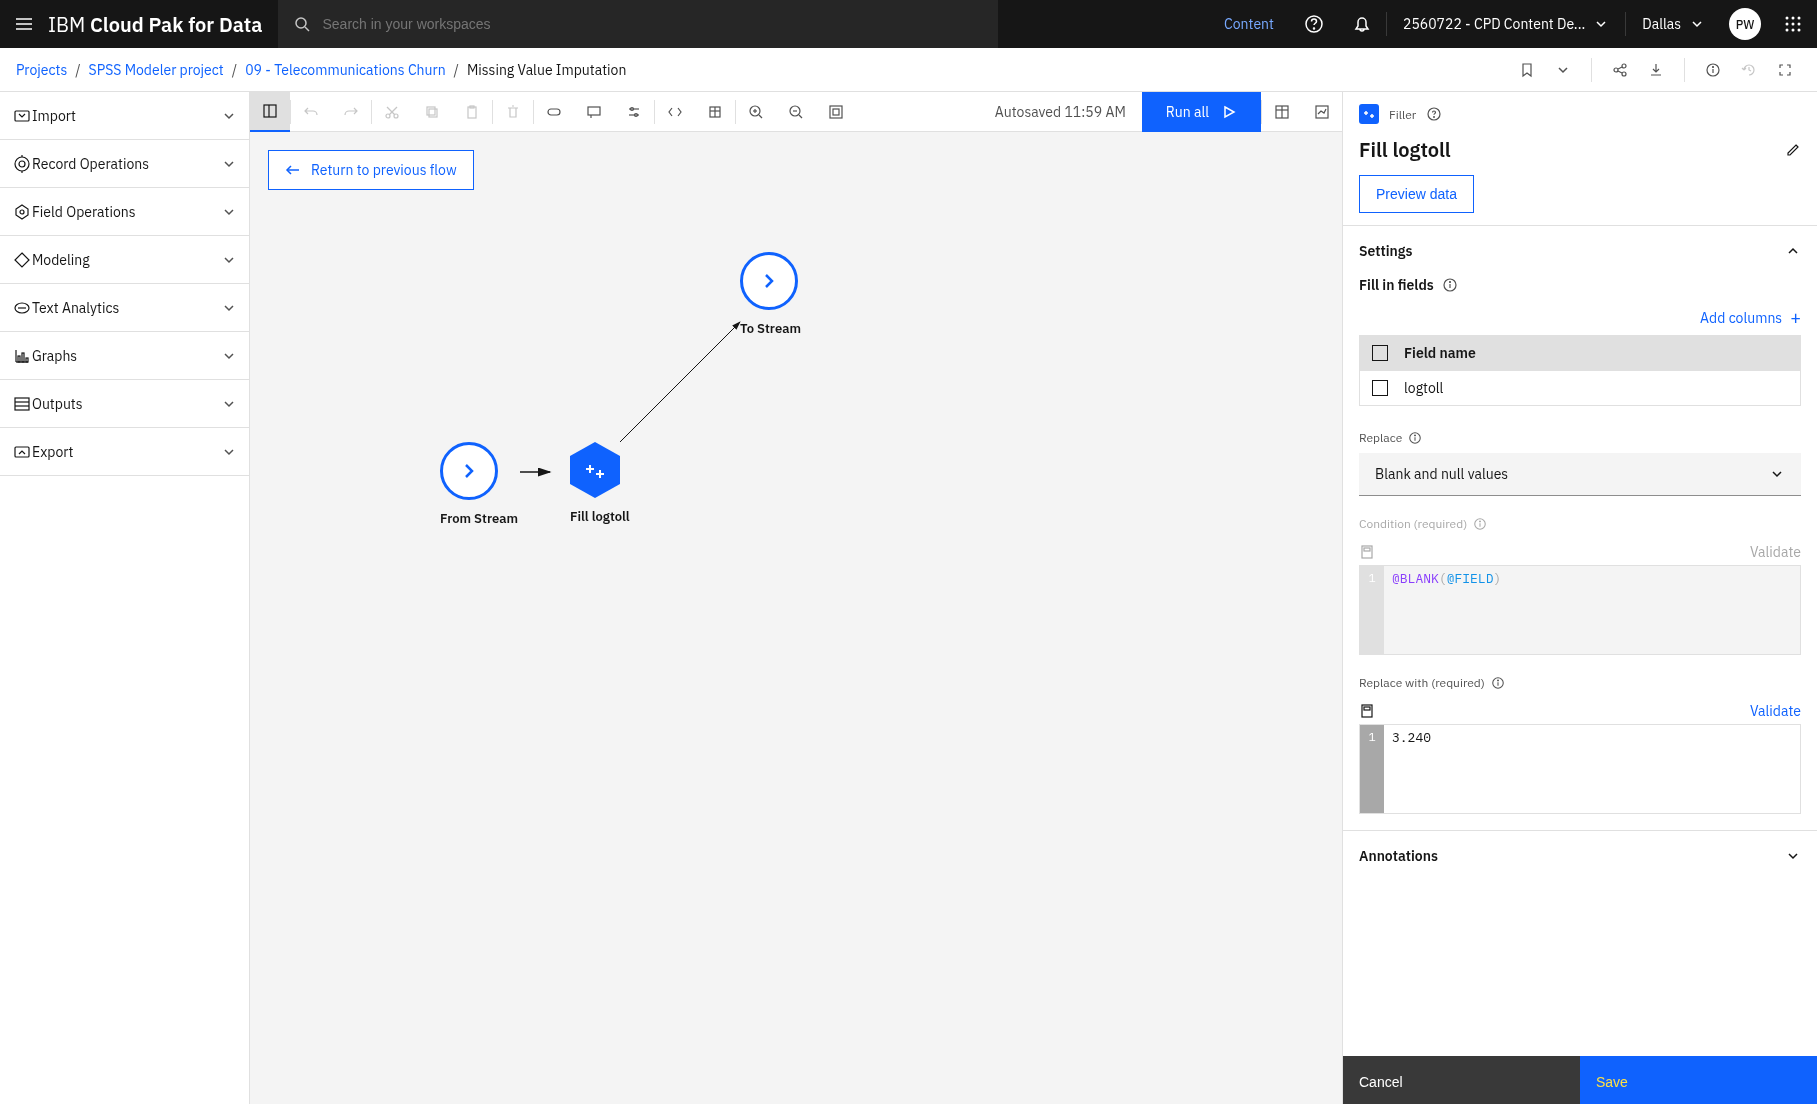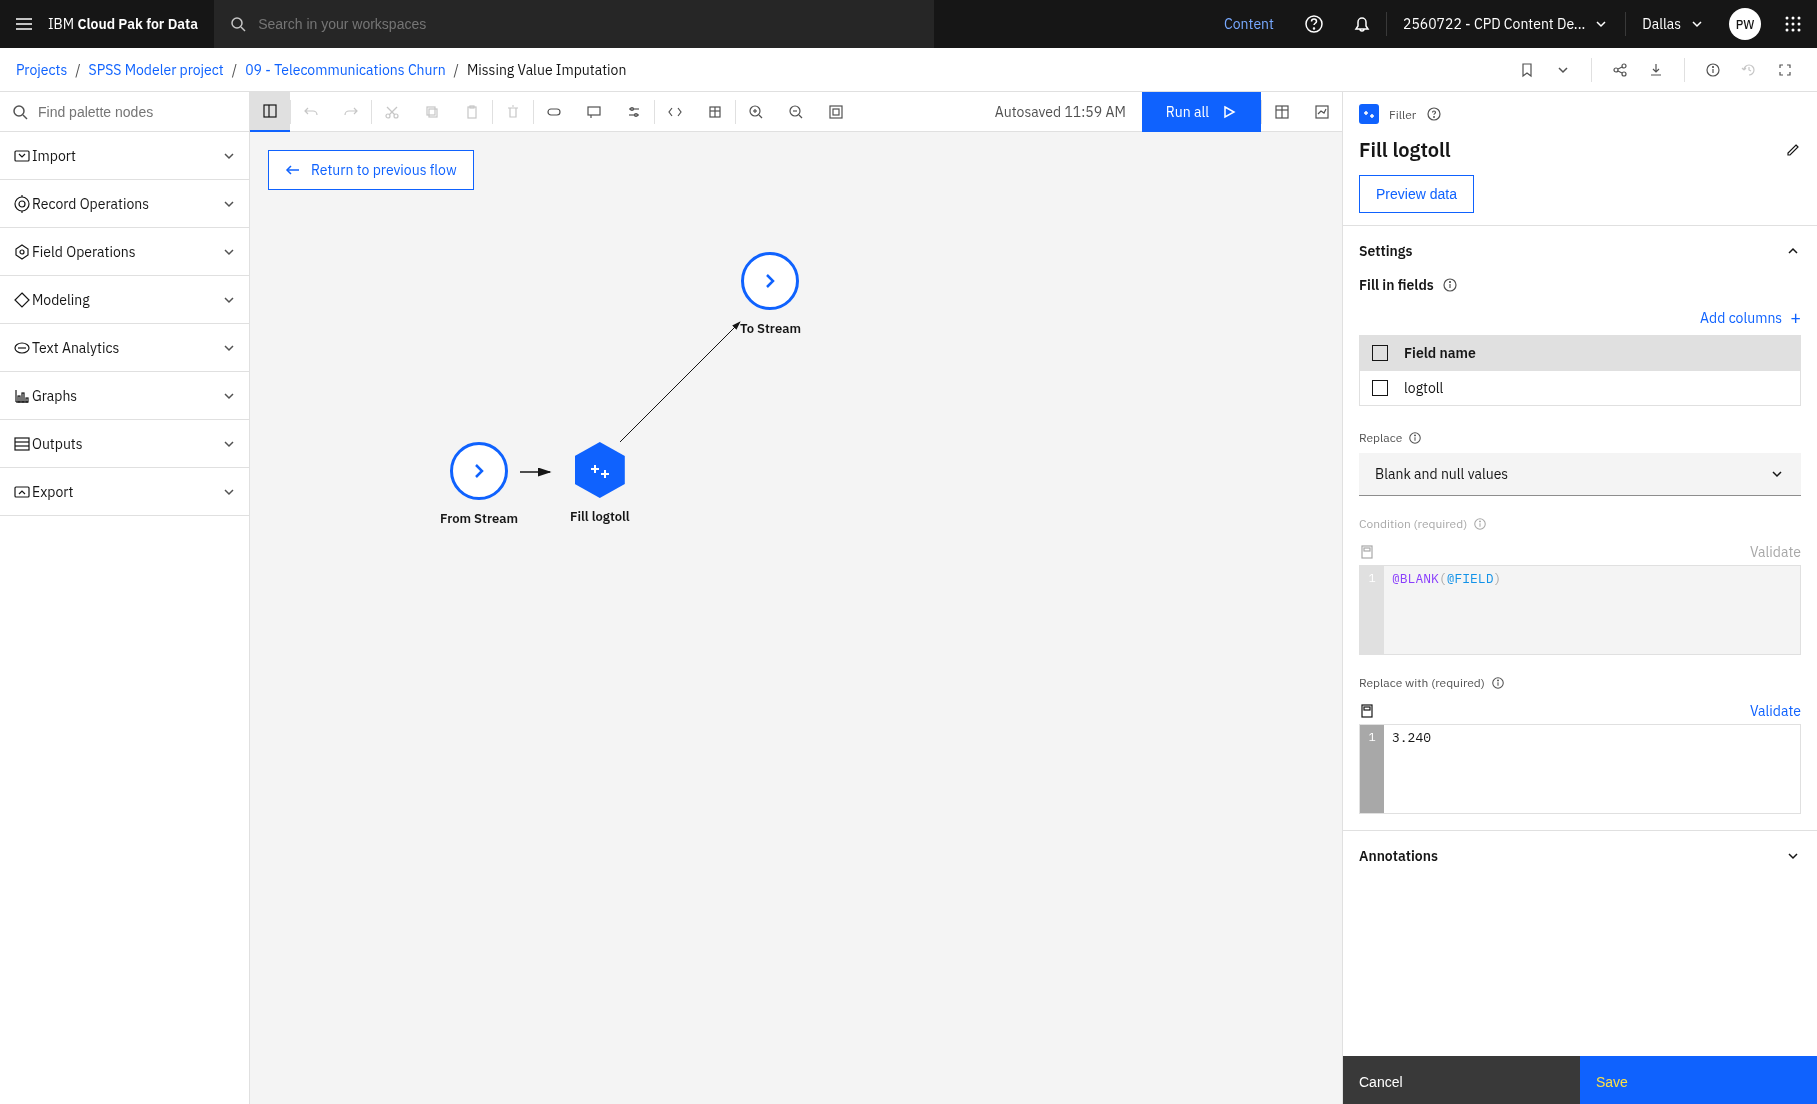--- a/index.html
+++ b/index.html
@@ -1,19 +1,19 @@
 <!DOCTYPE html>
 <html><head>
 <meta charset="utf-8">
 <style>
 * { box-sizing: border-box; margin: 0; padding: 0; }
 body { font-family: "IBM Plex Sans", -apple-system, BlinkMacSystemFont, sans-serif; font-size: 14px; color: #161616; background: #fff; overflow: hidden; }
 .top-header { height: 48px; background: #161616; color: #fff; display: flex; align-items: center; }
 .hamburger { width: 48px; height: 48px; display: flex; align-items: center; justify-content: center; cursor: pointer; }
-.brand { padding: 0 16px 0 0; font-size: 14px; font-weight: 400; }
+.brand { padding: 0 16px 0 0; font-size: 20px; font-weight: 400; }
 .brand strong { font-weight: 600; }
 .search-box { flex: 0 0 720px; height: 48px; background: #262626; display: flex; align-items: center; padding: 0 16px; }
 .search-box input { background: transparent; border: none; color: #c6c6c6; font-size: 14px; flex: 1; outline: none; margin-left: 12px; }
 .header-spacer { flex: 1; }
 .header-link { color: #78a9ff; padding: 0 16px; cursor: pointer; font-size: 14px; }
 .header-icon { width: 48px; height: 48px; display: flex; align-items: center; justify-content: center; cursor: pointer; }
 .header-divider { width: 1px; height: 24px; background: #393939; }
 .header-menu { padding: 0 16px; display: flex; align-items: center; gap: 8px; cursor: pointer; font-size: 14px; }
 .avatar { width: 32px; height: 32px; border-radius: 50%; background: #fff; color: #161616; display: flex; align-items: center; justify-content: center; font-size: 12px; font-weight: 500; margin: 0 8px; }
 .breadcrumb-bar { height: 44px; border-bottom: 1px solid #e0e0e0; display: flex; align-items: center; padding: 12px 16px; }
@@ -33,21 +33,21 @@
 .toolbar { height: 40px; border-bottom: 1px solid #e0e0e0; display: flex; align-items: center; }
 .tb-btn { width: 40px; height: 40px; display: flex; align-items: center; justify-content: center; cursor: pointer; color: #525252; }
 .tb-btn.active { border-bottom: 2px solid #0f62fe; background: #e0e0e0; }
 .tb-btn.disabled { color: #c6c6c6; cursor: not-allowed; }
 .tb-divider { width: 1px; height: 24px; background: #e0e0e0; }
 .tb-spacer { flex: 1; }
 .autosave { color: #525252; font-size: 14px; padding: 0 16px; }
 .run-btn { height: 40px; background: #0f62fe; color: #fff; padding: 0 24px; display: flex; align-items: center; gap: 12px; cursor: pointer; font-size: 14px; }
 .canvas { flex: 1; background: #f4f4f4; position: relative; overflow: hidden; }
 .return-btn { position: absolute; top: 18px; left: 18px; border: 1px solid #0f62fe; background: #fff; color: #0f62fe; padding: 10px 16px; display: flex; align-items: center; gap: 10px; cursor: pointer; font-size: 14px; }
-.node { position: absolute; display: flex; flex-direction: column; align-items: center; gap: 10px; }
+.node { position: absolute; display: flex; flex-direction: column; align-items: flex-start; gap: 10px; }
 .node-circle { width: 58px; height: 58px; border-radius: 50%; border: 3px solid #0f62fe; background: #fff; display: flex; align-items: center; justify-content: center; }
 .node-hex { width: 50px; height: 56px; background: #0f62fe; clip-path: polygon(50% 0, 100% 25%, 100% 75%, 50% 100%, 0 75%, 0 25%); display: flex; align-items: center; justify-content: center; color: #fff; }
 .node-label { font-size: 13px; font-weight: 600; text-align: center; }
 .right-panel { width: 475px; border-left: 1px solid #e0e0e0; display: flex; flex-direction: column; background: #fff; }
 .rp-header { padding: 12px 16px; display: flex; align-items: center; gap: 10px; }
 .rp-type-badge { width: 20px; height: 20px; background: #0f62fe; border-radius: 3px; display:flex; align-items:center; justify-content:center; }
 .rp-type { font-size: 12px; color: #525252; }
 .rp-title-row { padding: 0 16px 12px; display: flex; align-items: center; justify-content: space-between; }
 .rp-title { font-size: 20px; font-weight: 600; }
 .preview-btn { margin: 0 16px 12px; border: 1px solid #0f62fe; color: #0f62fe; background: #fff; padding: 10px 16px; cursor: pointer; font-size: 14px; width: fit-content; }
@@ -195,27 +195,20 @@
         <svg class="icon16" viewBox="0 0 16 16" fill="none" stroke="currentColor" stroke-width="1.2">
           <path d="M3 6V3h3M13 6V3h-3M3 10v3h3M13 10v3h-3"></path>
         </svg>
       </div>
   </div>
 </div>
 
 <div class="main-area">
 
   <div class="palette">
-    <div class="palette-search">
-      <svg class="icon16" viewBox="0 0 16 16" fill="none" stroke="#525252" stroke-width="1.5">
-          <circle cx="7" cy="7" r="5"></circle>
-          <line x1="11" y1="11" x2="15" y2="15"></line>
-        </svg>
-      <input placeholder="Find palette nodes" style="">
-    </div>
     <div class="palette-item">
       <svg class="icon20" viewBox="0 0 20 20" fill="none" stroke="#161616" stroke-width="1.2">
           <rect x="3" y="5" width="14" height="10" rx="1"></rect>
           <polyline points="7,8 10,11 13,8"></polyline>
         </svg>
       <span class="label">Import</span>
       <svg class="icon16" viewBox="0 0 16 16" fill="none" stroke="#525252" stroke-width="1.5">
           <polyline points="4,6 8,10 12,6"></polyline>
         </svg>
     </div>

